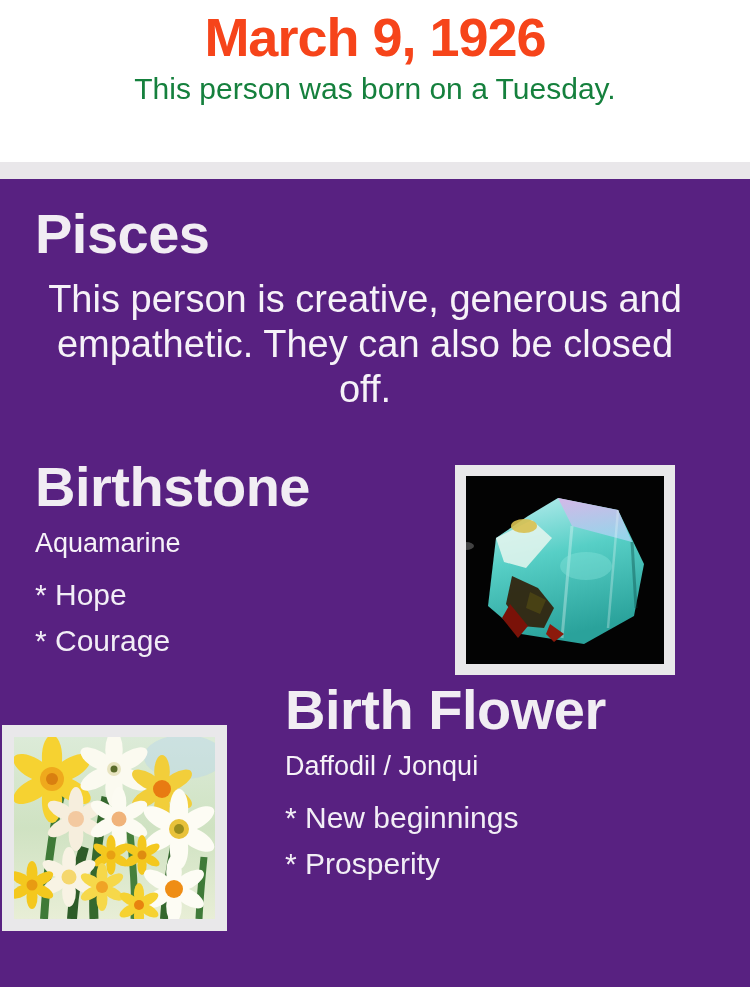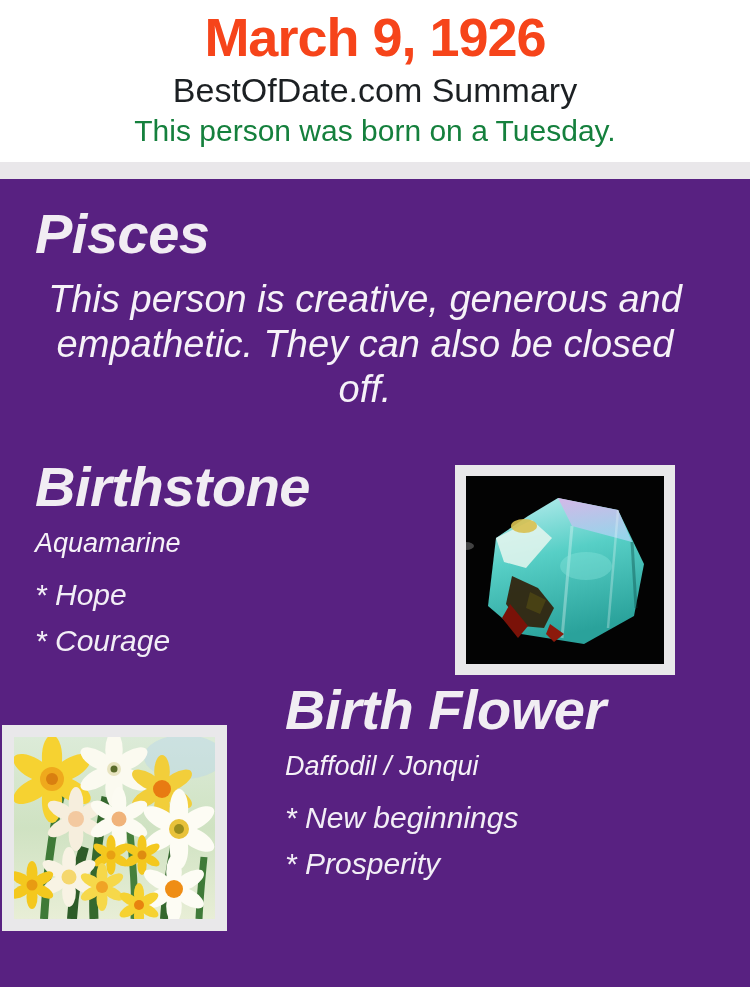--- a/index.html
+++ b/index.html
@@ -15,21 +15,21 @@
   .date{
     margin:0; font-size:54px; font-weight:700; letter-spacing:-1px;
     color:#f6441a; line-height:60px;
   }
   .site{ margin-top:4px; font-size:34px; color:#1c2023; line-height:38px;}
   .weekday{ margin-top:5px; font-size:30px; color:#15803d; line-height:34px;}
   .strip{ height:17px; background:#e9e7ea;}
   
   .main{
     position:relative; height:808px; background:#582181;
-    color:#f3eff5; padding:0 30px 0 35px; box-sizing:border-box;font-style:italic;
+    color:#f3eff5; padding:0 30px 0 35px; box-sizing:border-box;
   }
   h2.sect{
     margin:0; font-size:56px; line-height:62px; font-weight:700;
     color:#f1edf3; letter-spacing:-0.5px;
   }
   .zodiac h2{ padding-top:24px; }
   .zodiac p{
     margin:12px 0 0 0; font-size:38px; line-height:45px;
     width:660px; color:#f6f2f8; font-weight:400;text-align:center;
   }
@@ -48,21 +48,20 @@
   
   .flowersect{ margin-top:20px; position:relative; padding-left:250px; min-height:210px;}
 </style>
 </head>
 <body>
 
 <div class="page">
 
   <header class="header">
     <h1 class="date">March 9, 1926</h1>
-    <div class="site">BestOfDate.com Summary</div>
     <div class="weekday">This person was born on a Tuesday.</div>
   </header>
 
   <div class="strip"></div>
 
   <main class="main">
 
     <section class="zodiac">
       <h2 class="sect">Pisces</h2>
       <p>This person is creative, generous and empathetic. They can also be closed off.</p>

